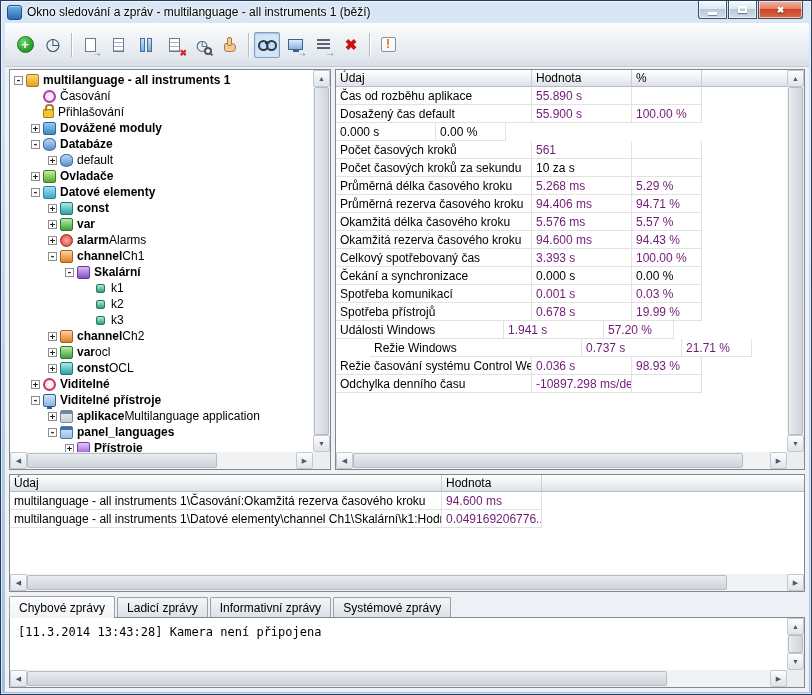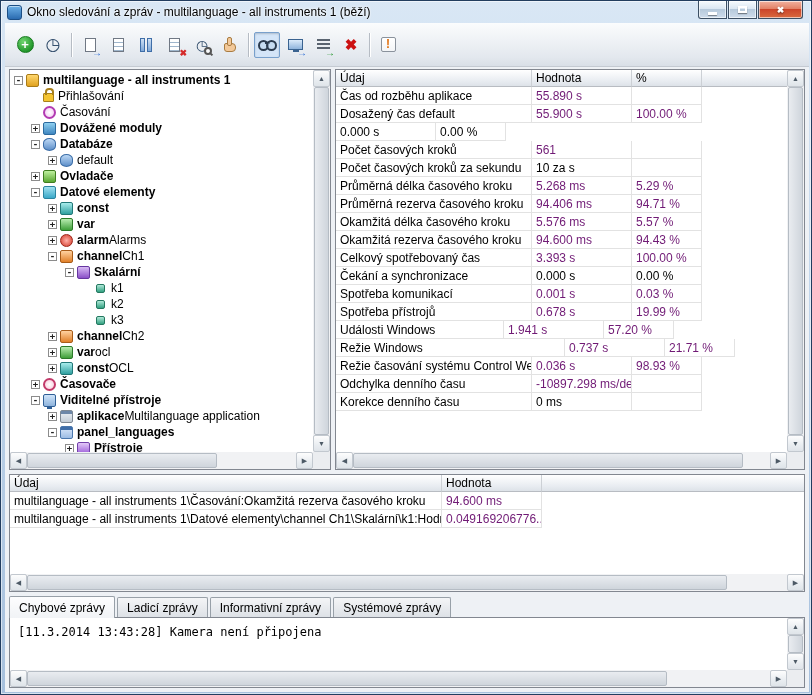--- a/index.html
+++ b/index.html
@@ -243,28 +243,28 @@
       <div class="tree-view">
           <div class="trow">
             <span class="tindent" style="width: 3px;"></span>
             <span class="tbox">-</span>
             <span class="ni ni-application-icon"></span>
             <b>multilanguage - all instruments 1</b>
           </div>
           <div class="trow">
             <span class="tindent" style="width: 20px;"></span>
             <span class="tbox none"></span>
+            <span class="ni ni-clock-icon"></span>
+            <span>Časování</span>
+          </div>
+          <div class="trow">
+            <span class="tindent" style="width: 20px;"></span>
+            <span class="tbox none"></span>
             <span class="ni ni-lock-icon"></span>
             <span>Přihlašování</span>
-          </div>
-          <div class="trow">
-            <span class="tindent" style="width: 20px;"></span>
-            <span class="tbox none"></span>
-            <span class="ni ni-clock-icon"></span>
-            <span>Časování</span>
           </div>
           <div class="trow">
             <span class="tindent" style="width: 20px;"></span>
             <span class="tbox">+</span>
             <span class="ni ni-modules-icon"></span>
             <b>Dovážené moduly</b>
           </div>
           <div class="trow">
             <span class="tindent" style="width: 20px;"></span>
             <span class="tbox">-</span>
@@ -357,21 +357,21 @@
             <span class="tindent" style="width: 37px;"></span>
             <span class="tbox">+</span>
             <span class="ni ni-const-icon"></span>
             <b>const</b>
             <span> OCL</span>
           </div>
           <div class="trow">
             <span class="tindent" style="width: 20px;"></span>
             <span class="tbox">+</span>
             <span class="ni ni-timer-icon"></span>
-            <b>Časovače</b>
+            <b>Viditelné</b>
           </div>
           <div class="trow">
             <span class="tindent" style="width: 20px;"></span>
             <span class="tbox">-</span>
             <span class="ni ni-instruments-icon"></span>
             <b>Viditelné přístroje</b>
           </div>
           <div class="trow">
             <span class="tindent" style="width: 37px;"></span>
             <span class="tbox">+</span>
@@ -490,41 +490,35 @@
             <span class="gcell red" style="width: 70px;">19.99 %</span>
             <span class="gcell fillb"></span>
           </div>
           <div class="grow">
             <span class="gcell" style="width: 168px;">Události Windows</span>
             <span class="gcell red" style="width: 100px;">1.941 s</span>
             <span class="gcell red" style="width: 70px;">57.20 %</span>
             <span class="gcell fillb"></span>
           </div>
           <div class="grow">
-            <span class="gcell" style="width: 229px;">Režie Windows</span>
+            <span class="gcell" style="width: 212px; margin-left: 34px;">Režie Windows</span>
             <span class="gcell red" style="width: 100px;">0.737 s</span>
             <span class="gcell red" style="width: 70px;">21.71 %</span>
             <span class="gcell fillb"></span>
           </div>
           <div class="grow">
             <span class="gcell" style="width: 196px;">Režie časování systému Control Web</span>
             <span class="gcell red" style="width: 100px;">0.036 s</span>
             <span class="gcell red" style="width: 70px;">98.93 %</span>
             <span class="gcell fillb"></span>
           </div>
           <div class="grow">
             <span class="gcell" style="width: 196px;">Odchylka denního času</span>
             <span class="gcell red" style="width: 100px;">-10897.298 ms/den</span>
             <span class="gcell red" style="width: 70px;"></span>
-            <span class="gcell fillb"></span>
-          </div>
-          <div class="grow">
-            <span class="gcell" style="width: 196px;">Korekce denního času</span>
-            <span class="gcell" style="width: 100px;">0 ms</span>
-            <span class="gcell" style="width: 70px;"></span>
             <span class="gcell fillb"></span>
           </div>
         </div>
       <div class="vscroll">
         <div class="sbtn up">▲</div>
         <div class="vthumb" style="top:17px;height:348px"></div>
         <div class="sbtn down">▼</div>
       </div>
       <div class="hscroll">
         <div class="sbtn left">◀</div>

